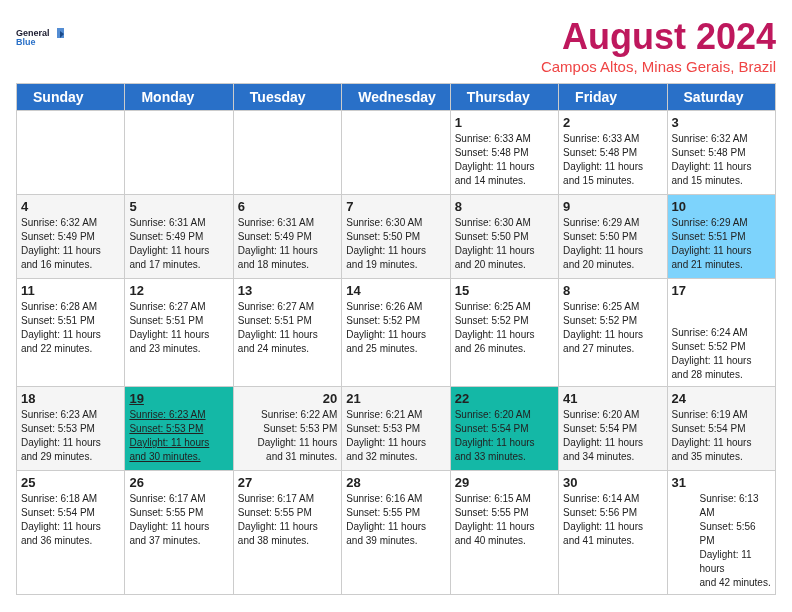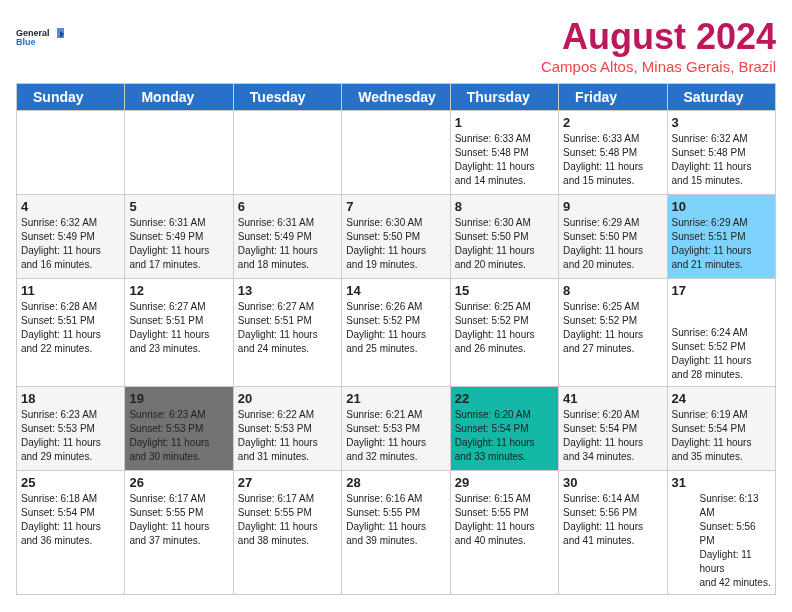--- a/index.html
+++ b/index.html
@@ -236,28 +236,28 @@
         </td>
       </tr>
       <tr>
         <td style="background: rgb(245, 245, 245);">
           <span class="day-num">18</span>
           <div class="day-info" style="white-space: pre-line;">Sunrise: 6:23 AM
 Sunset: 5:53 PM
 Daylight: 11 hours
 and 29 minutes.</div>
         </td>
-        <td style="background: #737373;">
+        <td style="background: #14b8a6; text-decoration: underline;">
           <span class="day-num">19</span>
           <div class="day-info" style="white-space: pre-line;">Sunrise: 6:23 AM
 Sunset: 5:53 PM
 Daylight: 11 hours
 and 30 minutes.</div>
         </td>
-        <td style="background: rgb(245, 245, 245);">
+        <td style="background: rgb(245, 245, 245); text-align: right;">
           <span class="day-num">20</span>
           <div class="day-info" style="white-space: pre-line;">Sunrise: 6:22 AM
 Sunset: 5:53 PM
 Daylight: 11 hours
 and 31 minutes.</div>
         </td>
         <td style="background: rgb(245, 245, 245);">
           <span class="day-num">21</span>
           <div class="day-info" style="white-space: pre-line;">Sunrise: 6:21 AM
 Sunset: 5:53 PM

